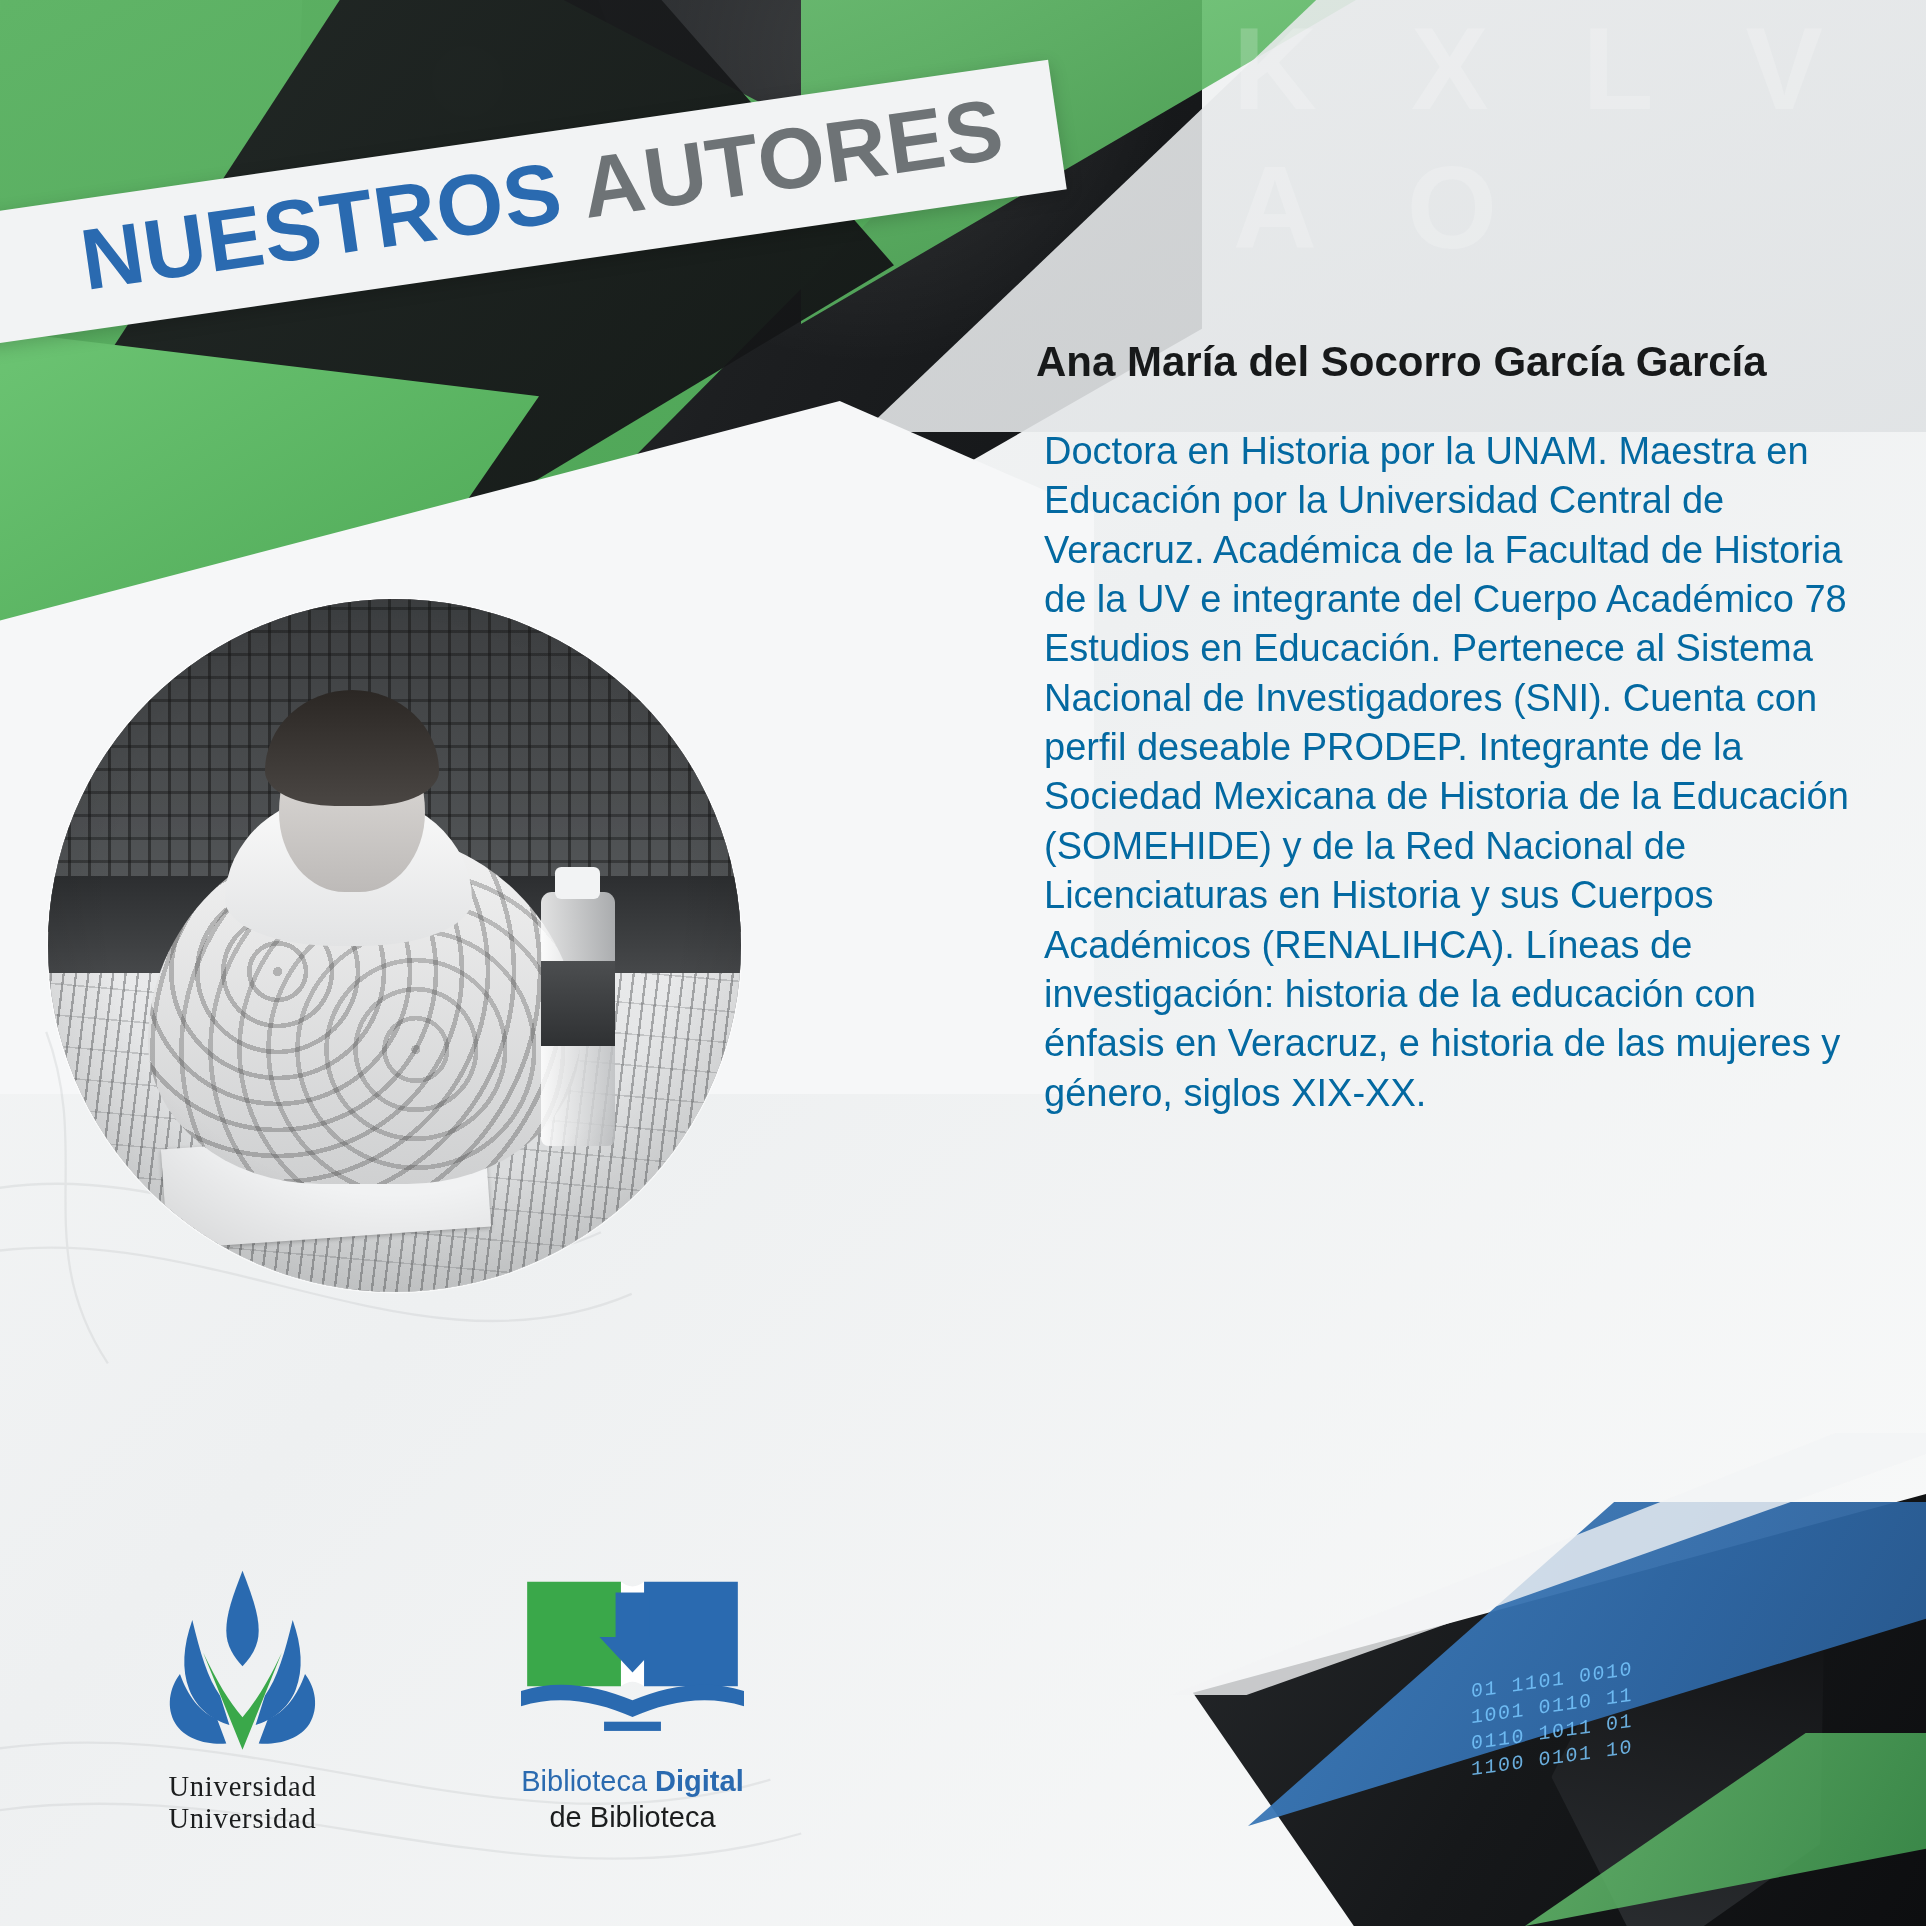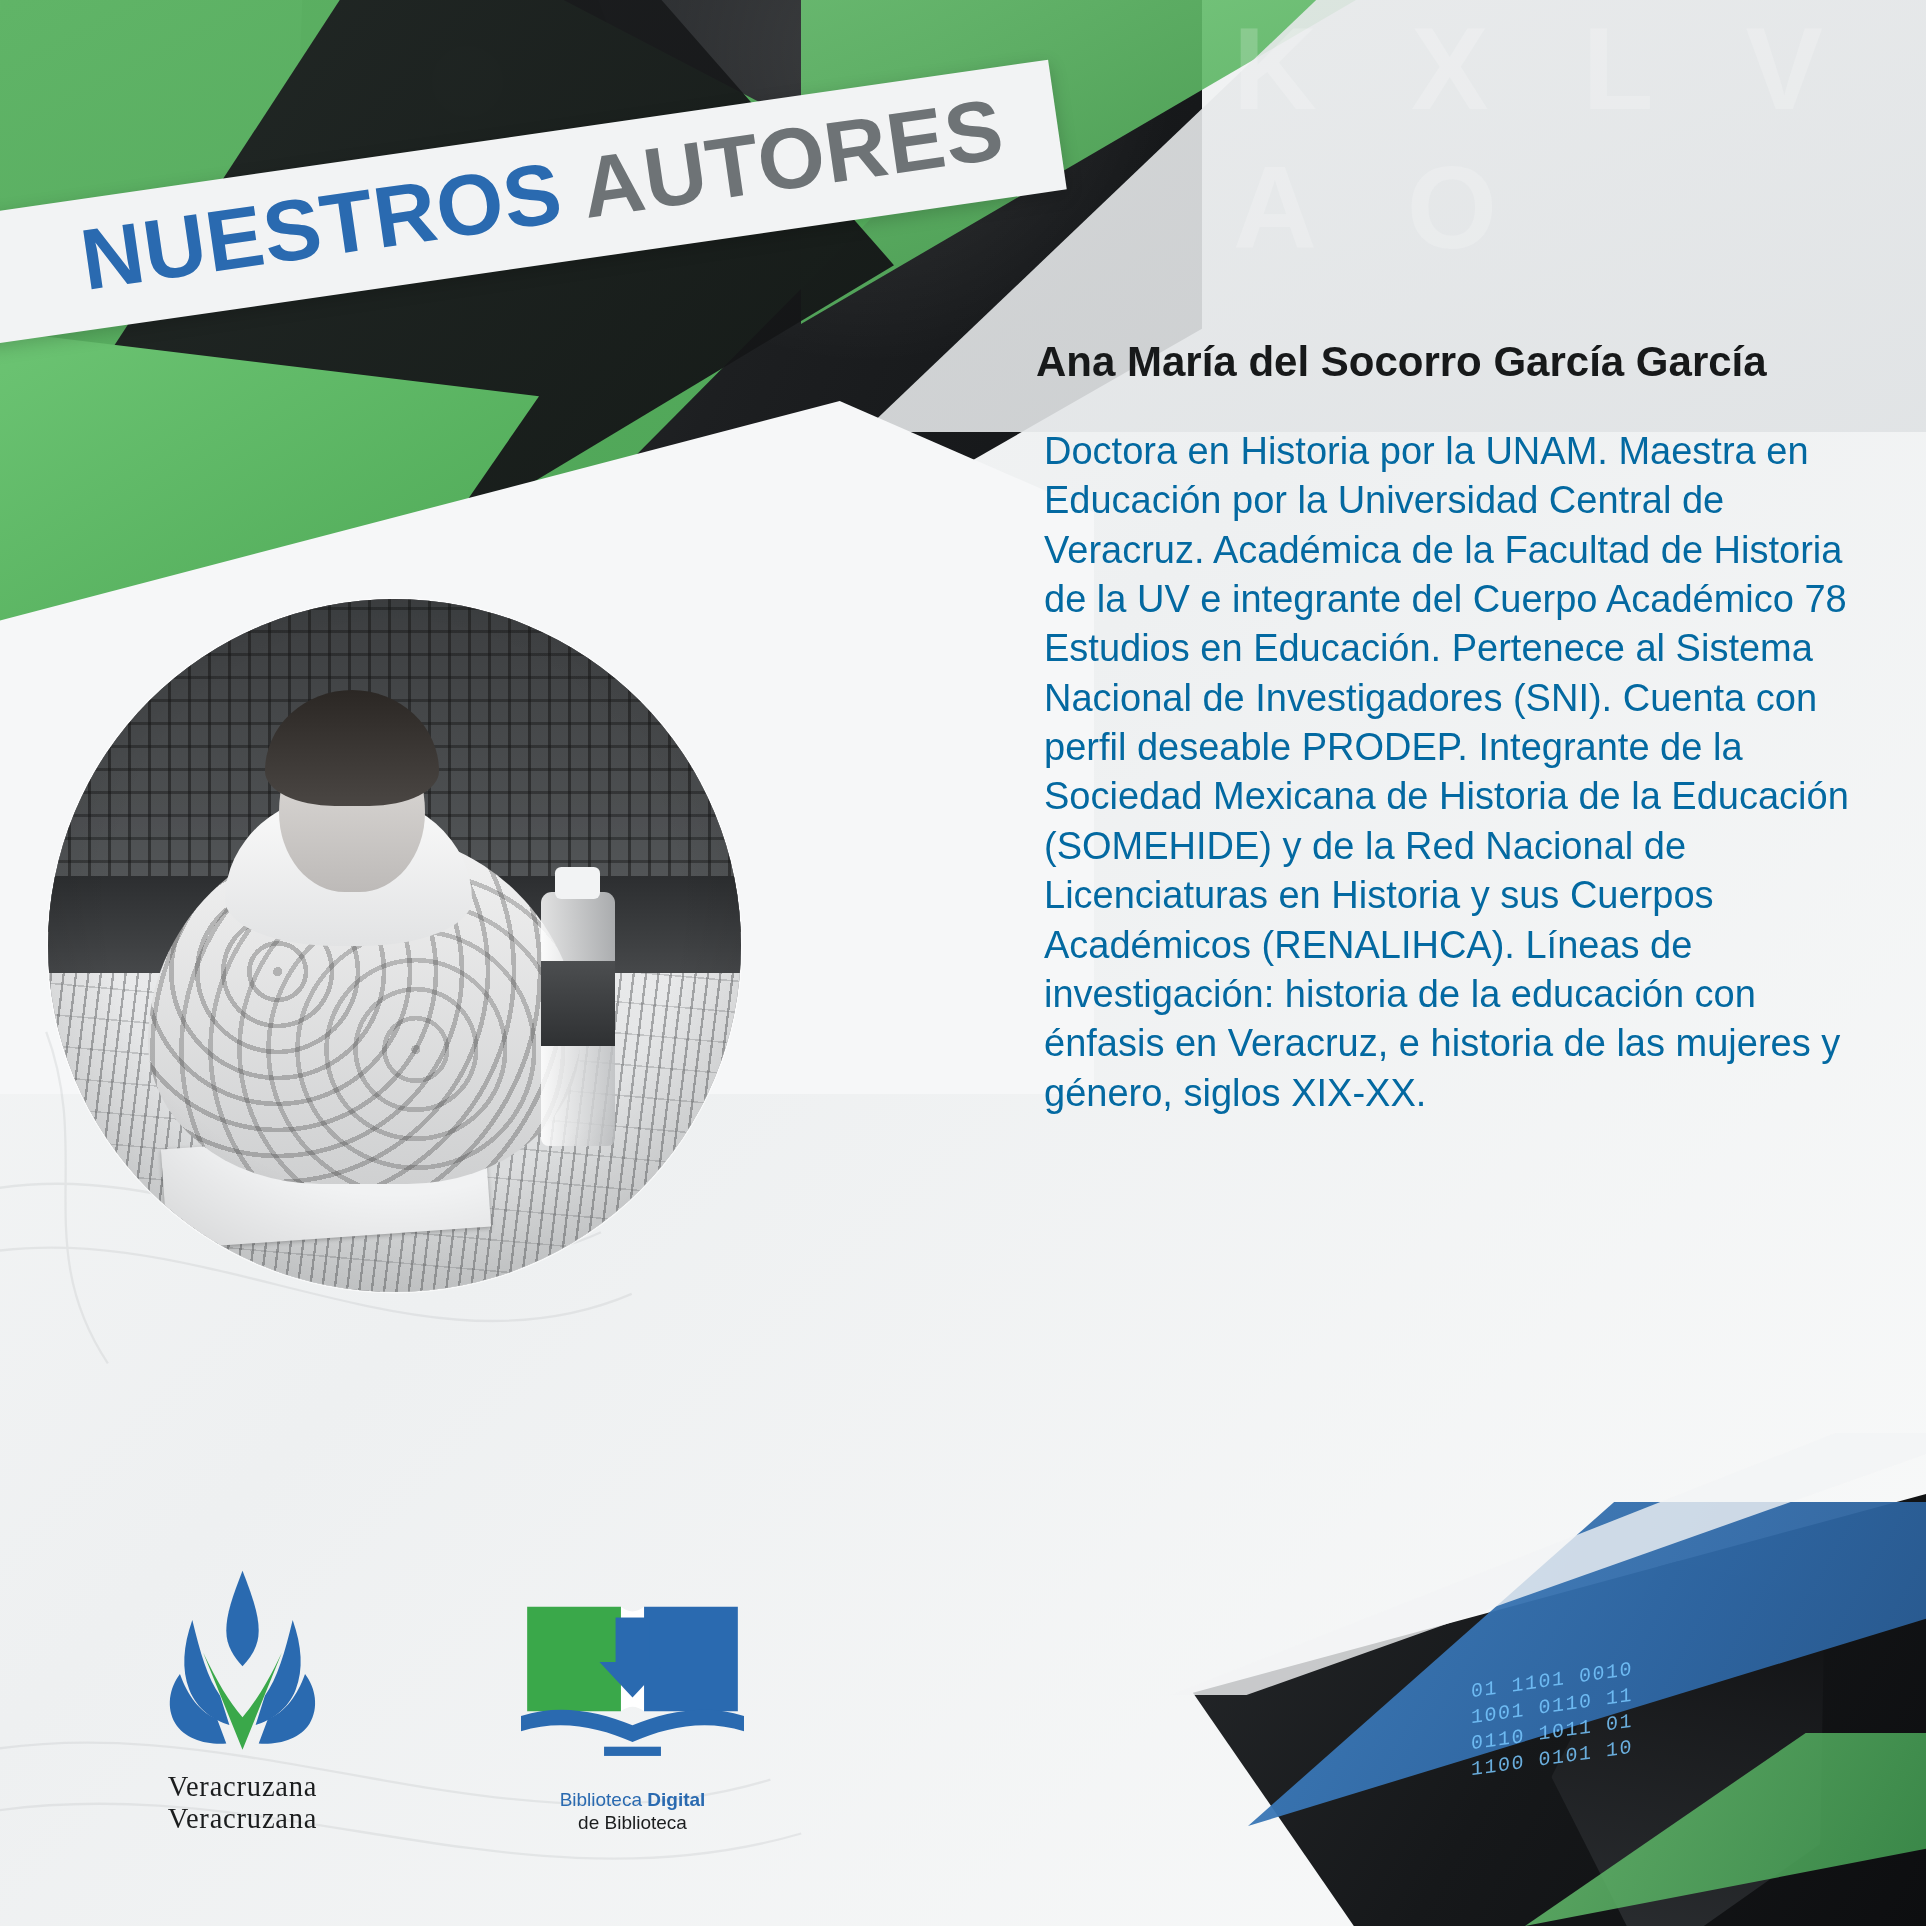--- a/index.html
+++ b/index.html
@@ -353,21 +353,21 @@
   .uv-name {
     font-family: "Liberation Serif", serif;
     font-size: 28.5px;
     color: #1b1d1e;
     letter-spacing: 0.8px;
     margin-top: 12.3px;
   }
   .bdh-logo { width: 331px; text-align:center; }
   .bdh-mark { height: 181px; display:flex; align-items:flex-end; justify-content:center; }
   .bdh-name {
-    font-size: 19px;
+    font-size: 29px;
     line-height: 1.25;
     color: #1b1d1e;
     margin-top: 19px;
   }
   .bdh-name .b1 { color: #2a6ab0; }
   .bdh-name .b2 { color: #2a6ab0; font-weight: 700; }
   .bdh-name .b3 { color: #1b1d1e; }
 </style>
 </head>
 <body>
@@ -450,21 +450,21 @@
           <g fill="#2a6ab0">
             <path d="M125 6 C 112 40, 104 62, 104 84 C 104 104, 114 118, 125 130 C 136 118, 146 104, 146 84 C 146 62, 138 40, 125 6 Z"></path>
             <path d="M60 70 C 48 104, 46 134, 56 160 C 66 186, 88 200, 108 206 L 96 168 C 80 146, 70 112, 60 70 Z"></path>
             <path d="M190 70 C 202 104, 204 134, 194 160 C 184 186, 162 200, 142 206 L 154 168 C 170 146, 180 112, 190 70 Z"></path>
             <path d="M44 140 C 30 158, 26 184, 38 204 C 50 224, 78 232, 104 230 L 92 198 C 70 190, 54 168, 44 140 Z"></path>
             <path d="M206 140 C 220 158, 224 184, 212 204 C 200 224, 172 232, 146 230 L 158 198 C 180 190, 196 168, 206 140 Z"></path>
           </g>
           <path d="M74 112 L 125 238 L 176 112 C 158 150, 142 176, 125 196 C 108 176, 92 150, 74 112 Z" fill="#3aa84a"></path>
         </svg>
       </div>
-      <div class="uv-name">Veracruzana Veracruzana</div>
+      <div class="uv-name">Universidad Universidad</div>
     </div>
 
     <div class="bdh-logo">
       <div class="bdh-mark">
         <svg width="239" height="173" viewBox="0 0 310 225">
           <path d="M18 14 H140 V150 H18 Z" fill="#3aa84a"></path>
           <path d="M170 14 H292 V150 H170 Z" fill="#2a6ab0"></path>
           <path d="M140 14 C 150 22, 160 22, 170 14 V150 C 160 142, 150 142, 140 150 Z" fill="#ffffff"></path>
           <g fill="#2a6ab0">
             <rect x="133" y="28" width="44" height="62"></rect>

